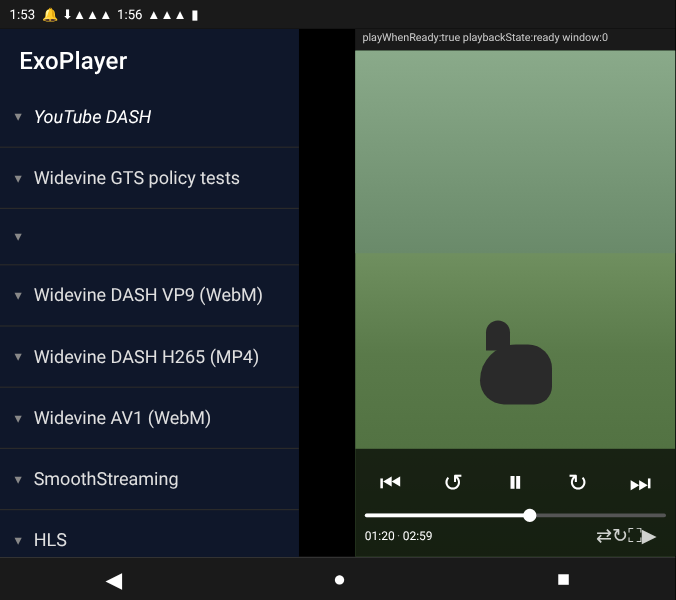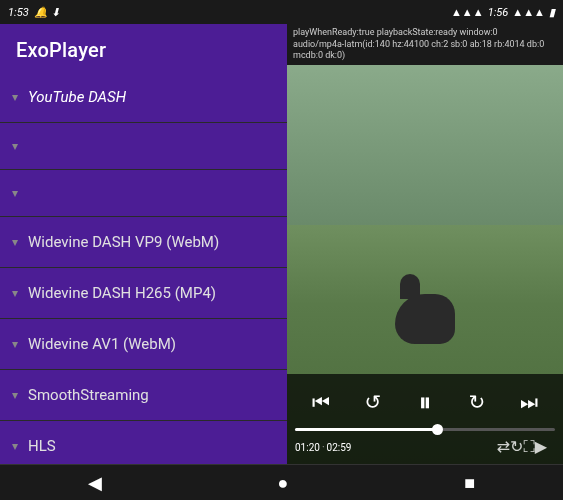--- a/index.html
+++ b/index.html
@@ -12,41 +12,39 @@
       display: flex;
       flex-direction: column;
     }
 
     
     .status-bar {
       height: 24px;
       background: #1a1a1a;
       display: flex;
       align-items: center;
-      justify-content: space-between;
       padding: 0 8px;
       font-size: 11px;
       color: #fff;
       flex-shrink: 0;
-      font-style: italic;
     }
     .status-bar-left { display: flex; align-items: center; gap: 6px; }
     .status-bar-right { display: flex; align-items: center; gap: 4px; }
 
     
     .main-content {
       display: flex;
       flex: 1;
       overflow: hidden;
     }
 
     
     .left-panel {
-      width: 287px;
-      background: #4c1d95;
+      width: 249px;
+      background: #0f172a;
       display: flex;
       flex-direction: column;
       flex-shrink: 0;
       overflow-y: auto;
     }
 
     .app-title {
       padding: 14px 16px 10px 16px;
       font-size: 20px;
       color: #fff;
@@ -74,20 +72,21 @@
     }
     .menu-item.active .label { color: #fff; font-style: italic; }
 
     
     .right-panel {
       flex: 1;
       background: #111;
       display: flex;
       flex-direction: column;
       position: relative;
+      margin-left: 47px;
     }
 
     .debug-bar {
       background: #1a1a1a;
       padding: 3px 6px;
       font-size: 9px;
       color: #ccc;
       line-height: 1.3;
       flex-shrink: 0;
     }
@@ -275,20 +274,21 @@
     <div class="app-title">ExoPlayer</div>
 
     <div id="menu-list">
 
     <div class="menu-item active">
       <span class="chevron">▾</span>
       <span class="label">YouTube DASH</span>
     </div>
         <div class="menu-item">
       <span class="chevron">▾</span>
+      <span class="label">Widevine GTS policy tests</span>
     </div>
         <div class="menu-item">
       <span class="chevron">▾</span>
     </div>
         <div class="menu-item">
       <span class="chevron">▾</span>
       <span class="label">Widevine DASH VP9 (WebM)</span>
     </div>
         <div class="menu-item">
       <span class="chevron">▾</span>
@@ -306,21 +306,20 @@
       <span class="chevron">▾</span>
       <span class="label">HLS</span>
     </div>
       </div>
   </div>
 
   <div class="right-panel">
 
     <div class="debug-bar">
       <div>playWhenReady:true playbackState:ready window:0</div>
-      <div>audio/mp4a-latm(id:140 hz:44100 ch:2 sb:0 ab:18 rb:4014 db:0 mcdb:0 dk:0)</div>
     </div>
 
 
     <div class="video-area">
       <div class="video-scene">
         <div class="horse"></div>
       </div>
 
       <div class="player-controls">
         <div class="controls-row">

